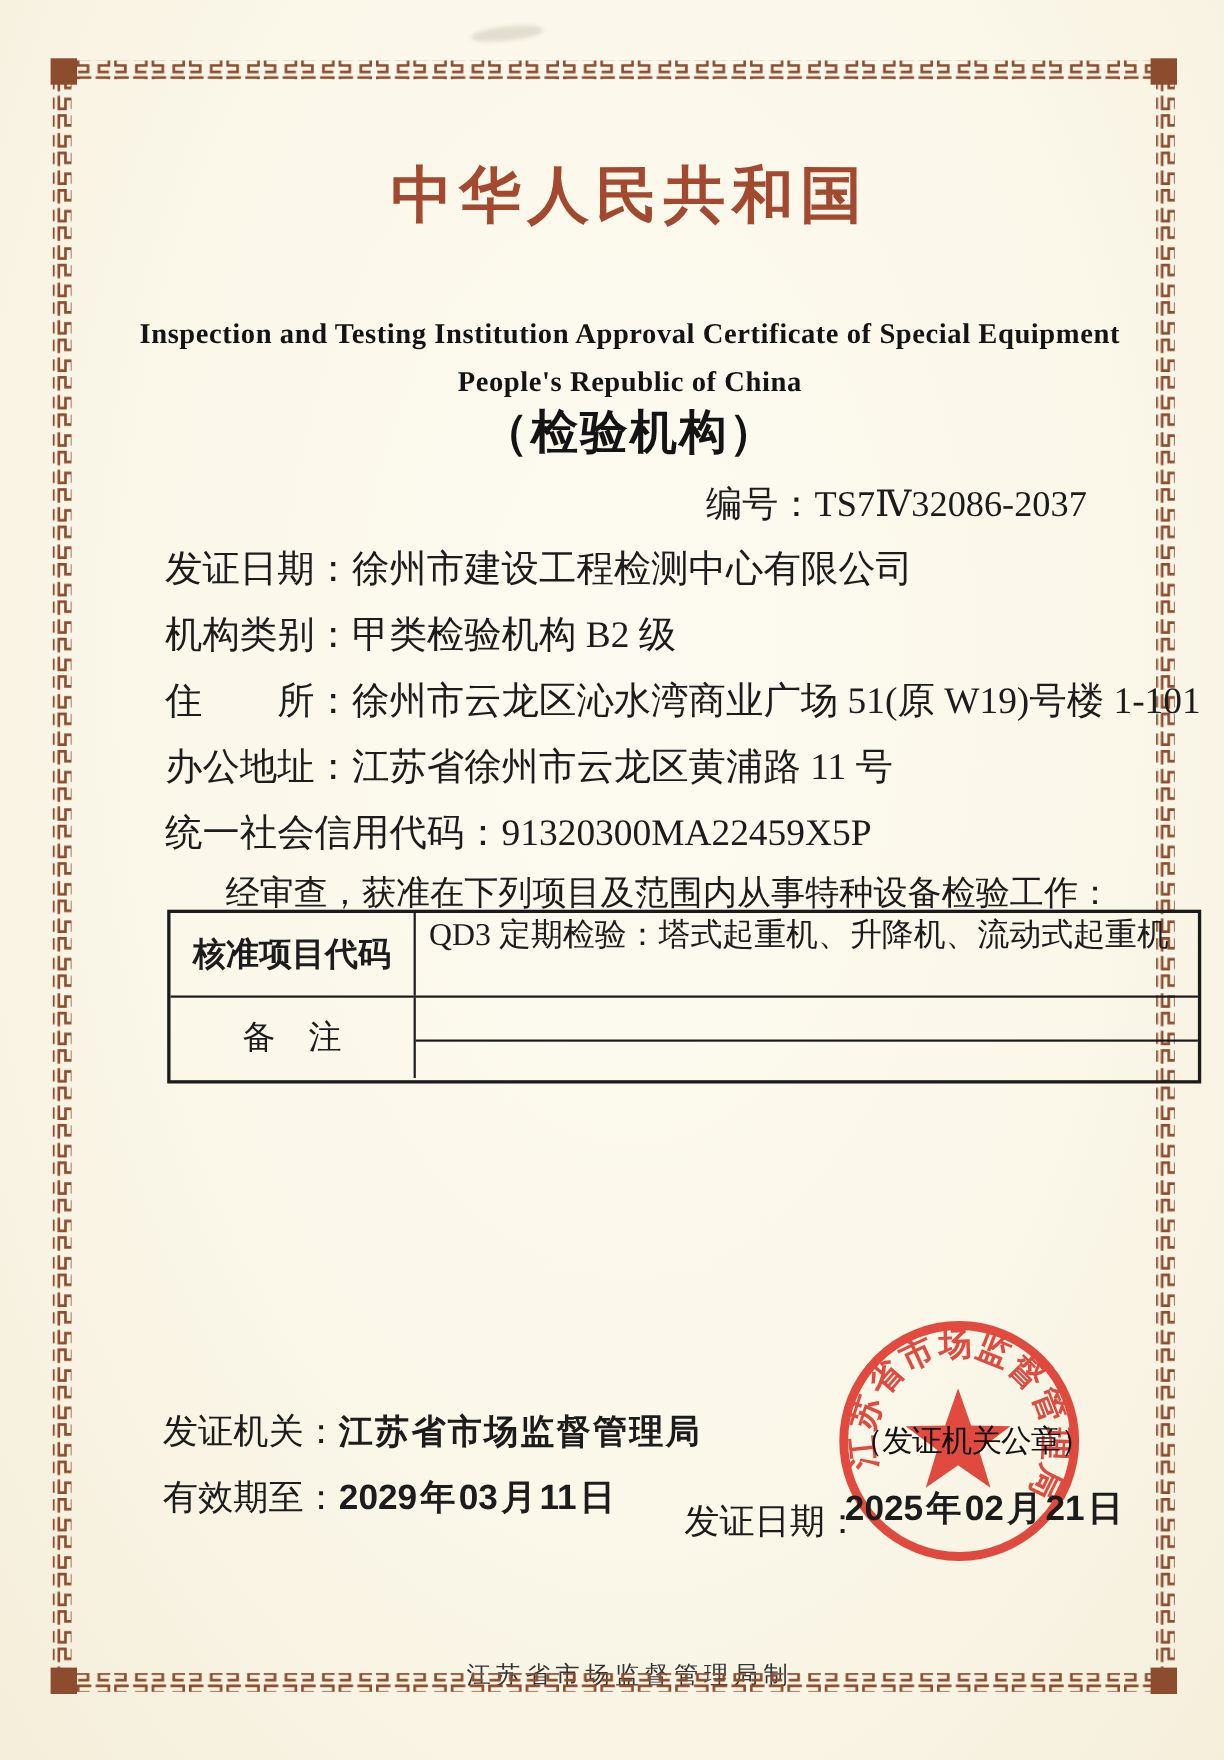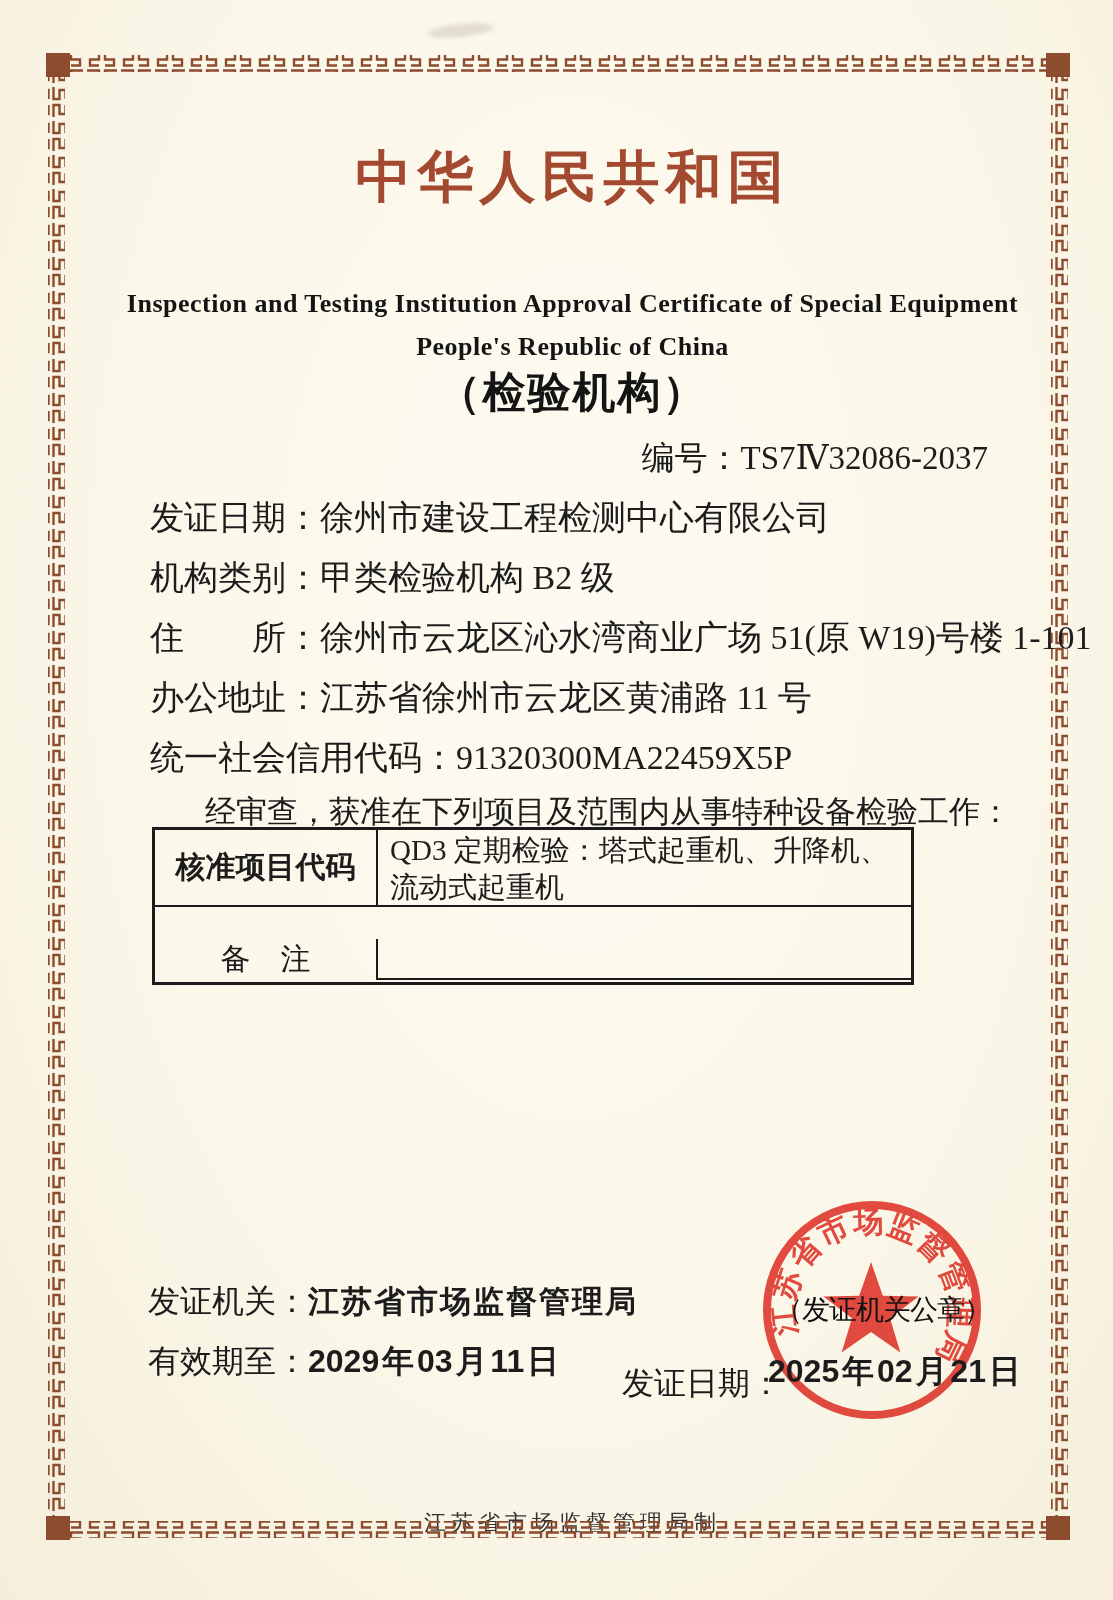--- a/index.html
+++ b/index.html
@@ -20,23 +20,23 @@
   .title-en2{top:332px;}
   .subtitle{top:364px;font-size:43px;font-weight:600;letter-spacing:2px;color:#141414;
     font-family:"Liberation Sans","DejaVu Sans",sans-serif;}
   
   .cert-no{top:436px;left:0;width:988px;text-align:right;font-size:33px;white-space:nowrap;}
   
   .fields{left:150px;top:488px;width:900px;}
   .field-row{height:60px;line-height:60px;font-size:34px;white-space:nowrap;}
   .statement{left:205px;top:791px;font-size:31px;white-space:nowrap;}
   
-  .cert-table{left:152px;top:827px;width:762px;height:158px;border:3px solid #1b1b1b;box-sizing:border-box;background:transparent;}
+  .cert-table{left:152px;top:827px;width:940px;height:158px;border:3px solid #1b1b1b;box-sizing:border-box;background:transparent;}
   .t-row1{display:flex;height:77px;border-bottom:2px solid #1b1b1b;box-sizing:border-box;}
-  .t-row2{display:flex;height:73px;box-sizing:border-box;align-items:flex-end;}
+  .t-row2{display:flex;height:73px;box-sizing:border-box;}
   .t-col-h{width:223px;border-right:2px solid #1b1b1b;box-sizing:border-box;display:flex;align-items:center;justify-content:center;font-size:30px;}
   .t-col-h.bold{font-weight:bold;}
   .t-val{flex:1;font-size:29px;line-height:37px;padding:2px 10px 0 12px;}
   .t-remarks{flex:1;display:flex;flex-direction:column;}
   .t-remarks .r1{height:40px;border-bottom:2px solid #1b1b1b;box-sizing:border-box;}
   .t-remarks .r2{flex:1;}
   
   .issuer-line{left:148px;top:1280px;font-size:32px;white-space:nowrap;}
   .issuer-value{font-weight:bold;letter-spacing:2px;font-family:"Liberation Sans","DejaVu Sans",sans-serif;font-size:31px;}
   .valid-line{left:148px;top:1340px;font-size:32px;white-space:nowrap;}

